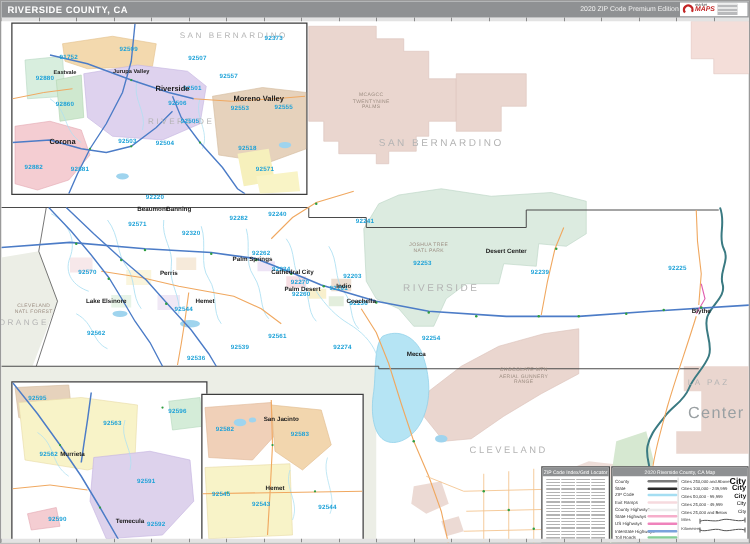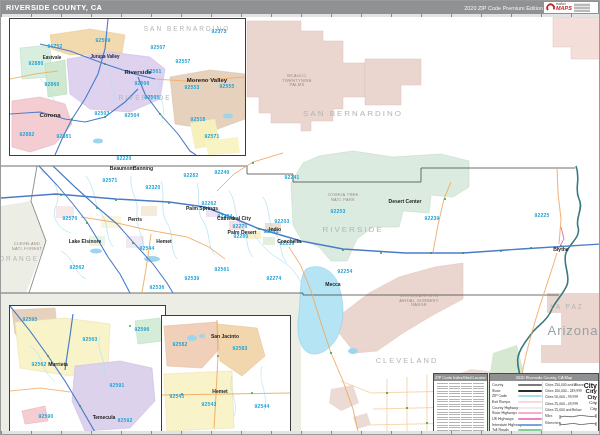--- a/index.html
+++ b/index.html
@@ -278,21 +278,21 @@
   </div>
 
   <div class="lbl county-layer">
       <span style="left: 352px; top: 113px; font-size: 8px;">SAN BERNARDINO</span>
       <span style="left: 352px; top: 229px; font-size: 8px;">RIVERSIDE</span>
       <span style="left: 566px; top: 306px; font-size: 6.5px;">LA PAZ</span>
       <span style="left: 406px; top: 360px; font-size: 7.5px;">CLEVELAND</span>
       <span style="left: 18px; top: 258px; font-size: 6.5px;">ORANGE</span>
     </div>
   <div class="lbl state-layer">
-      <span style="left: 572px; top: 330px; font-size: 13px;">Arizona</span>
+      <span style="left: 572px; top: 330px; font-size: 13px;">Center</span>
     </div>
   <div class="lbl area-layer">
       <span style="left: 296px; top: 80px;">MCAGCC
 TWENTYNINE
 PALMS</span>
       <span style="left: 342px; top: 197px;">JOSHUA TREE
 NATL PARK</span>
       <span style="left: 418px; top: 300px;">CHOCOLATE MTN
 AERIAL GUNNERY
 RANGE</span>

